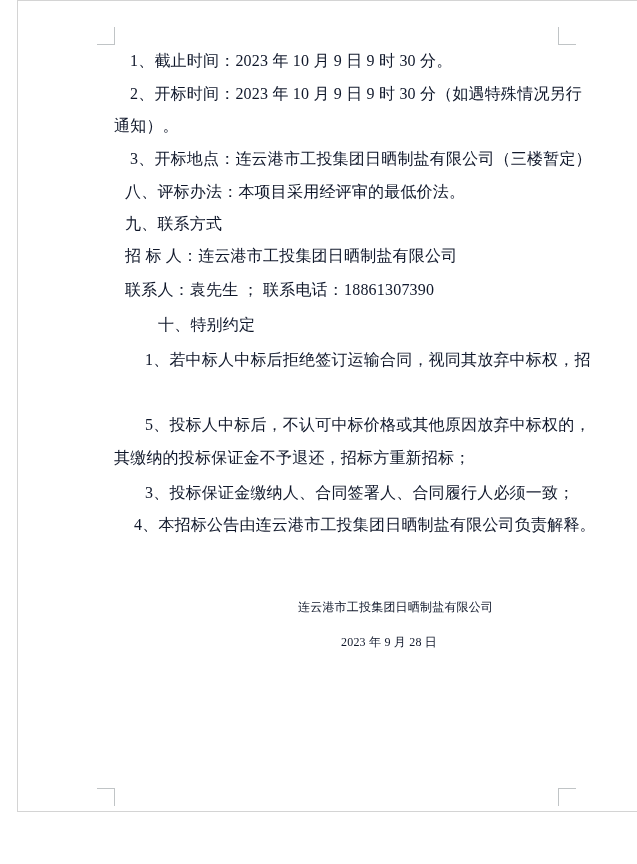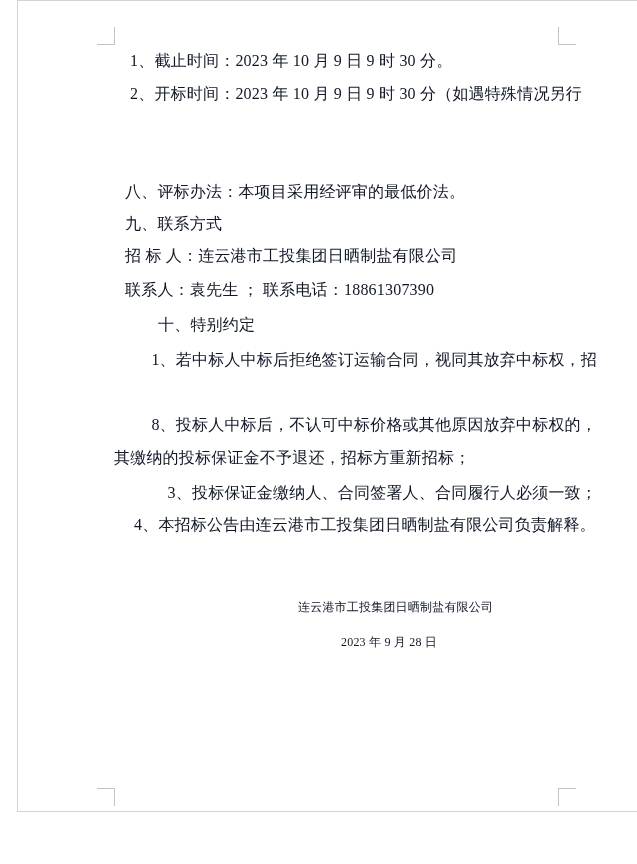--- a/index.html
+++ b/index.html
@@ -36,21 +36,21 @@
     width: 452px;
     height: 24px;
     font-size: 16px;
     line-height: 24px;
     white-space: nowrap;
     letter-spacing: 0.2px;
   }
   
   .ind-num { padding-left: 16px; }  
   .ind-sec { padding-left: 11px; }  
-  .ind-sub { padding-left: 31px; text-align: right; }  
+  .ind-sub { padding-left: 31px; }  
   .ind-sub4 { padding-left: 20px; font-family: Liberation Serif, serif; } 
   .ind-ten { padding-left: 44px; }  
 
   .l1  { top: 48px; }
   .l2  { top: 81px; }
   .l3  { top: 113px; }
   .l4  { top: 146px; }
   .l5  { top: 179px; }
   .l6  { top: 211px; }
   .l7  { top: 243px; }
@@ -71,27 +71,29 @@
 
 <div class="page">
 
   <span class="crop tl"></span>
   <span class="crop tr"></span>
   <span class="crop bl"></span>
   <span class="crop br"></span>
 
   <div class="line l1 ind-num">1、截止时间：2023 年 10 月 9 日 9 时 30 分。</div>
   <div class="line l2 ind-num">2、开标时间：2023 年 10 月 9 日 9 时 30 分（如遇特殊情况另行</div>
+  <div class="line l3">通知）。</div>
+  <div class="line l4 ind-num">3、开标地点：连云港市工投集团日晒制盐有限公司（三楼暂定）</div>
   <div class="line l5 ind-sec">八、评标办法：本项目采用经评审的最低价法。</div>
   <div class="line l6 ind-sec">九、联系方式</div>
   <div class="line l7 ind-sec">招 标 人：连云港市工投集团日晒制盐有限公司</div>
   <div class="line l8 ind-sec">联系人：袁先生 ；   联系电话：18861307390</div>
   <div class="line l9 ind-ten">十、特别约定</div>
   <div class="line l10 ind-sub">1、若中标人中标后拒绝签订运输合同，视同其放弃中标权，招</div>
-  <div class="line l12 ind-sub">8、投标人中标后，不认可中标价格或其他原因放弃中标权的，</div>
+  <div class="line l12 ind-sub">5、投标人中标后，不认可中标价格或其他原因放弃中标权的，</div>
   <div class="line l13">其缴纳的投标保证金不予退还，招标方重新招标；</div>
   <div class="line l14 ind-sub">3、投标保证金缴纳人、合同签署人、合同履行人必须一致；</div>
   <div class="line l15 ind-sub4">4、本招标公告由连云港市工投集团日晒制盐有限公司负责解释。</div>
 
   <div class="signature">连云港市工投集团日晒制盐有限公司</div>
   <div class="sign-date">2023 年 9 月 28 日</div>
 
 </div>
 
 </body></html>

